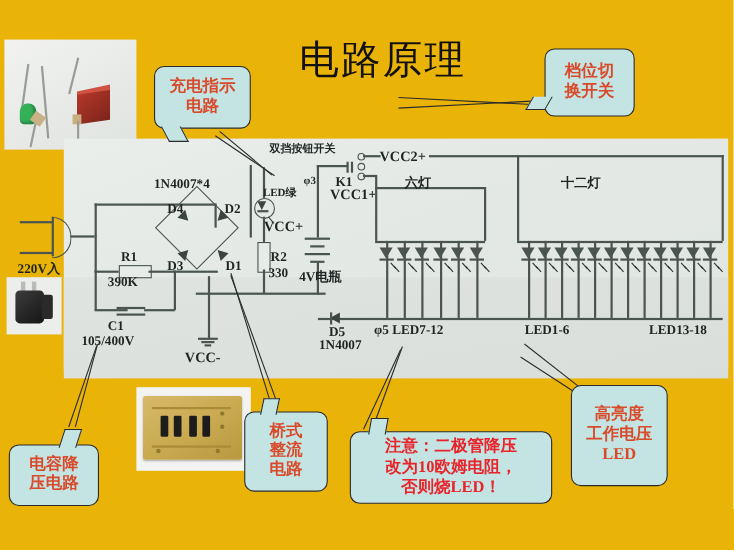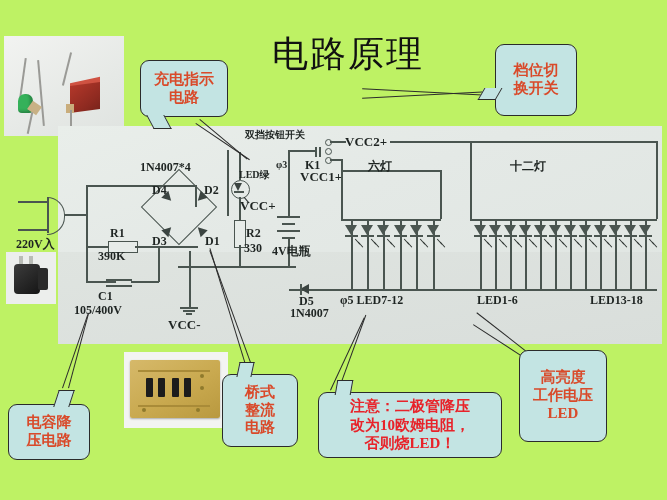--- a/index.html
+++ b/index.html
@@ -5,21 +5,21 @@
   html, body {
     margin: 0;
     padding: 0;
     background: #ffffff;
   }
   #page {
     position: relative;
     width: 667px;
     height: 500px;
     overflow: hidden;
-    background: #bef264;
+    background: #eab308;
     font-family: "Liberation Sans", "DejaVu Sans", sans-serif;
   }
 
   
   .title {
     position: absolute;
     left: 243px;
     top: 30px;
     width: 210px;
     text-align: center;
@@ -517,21 +517,21 @@
 
   <div class="leader-line" style="left:530px;top:355px;width:68px;transform:rotate(-142deg);"></div>
   <div class="leader-line" style="left:530px;top:362px;width:68px;transform:rotate(-147deg);"></div>
 
   <div class="callout" style="left:140px;top:60px;width:88px;height:57px;font-size:15px;display:flex;flex-direction:column;justify-content:center;">
     <div>充电指示</div>
     <div>电路</div>
   </div>
   <div class="pointer" style="left:150px;top:115px;width:16px;height:13px;border-bottom:1.6px solid #2b2b2b;transform:skewX(28deg);border-top:none;"></div>
 
-  <div class="callout" style="left:495px;top:44px;width:82px;height:72px;font-size:15px;display:flex;flex-direction:column;justify-content:center;">
+  <div class="callout" style="left:495px;top:44px;width:82px;height:62px;font-size:15px;display:flex;flex-direction:column;justify-content:center;">
     <div>档位切</div>
     <div>换开关</div>
   </div>
   <div class="pointer" style="left:481px;top:88px;width:16px;height:11px;border-bottom:1.6px solid #2b2b2b;border-top:none;transform:skewX(-30deg);"></div>
 
   <div class="callout" style="left:8px;top:404px;width:82px;height:56px;font-size:15px;display:flex;flex-direction:column;justify-content:center;">
     <div>电容降</div>
     <div>压电路</div>
   </div>
   <div class="pointer" style="left:56px;top:390px;width:14px;height:16px;border-bottom:none;border-top:1.6px solid #2b2b2b;transform:skewX(-18deg);"></div>

